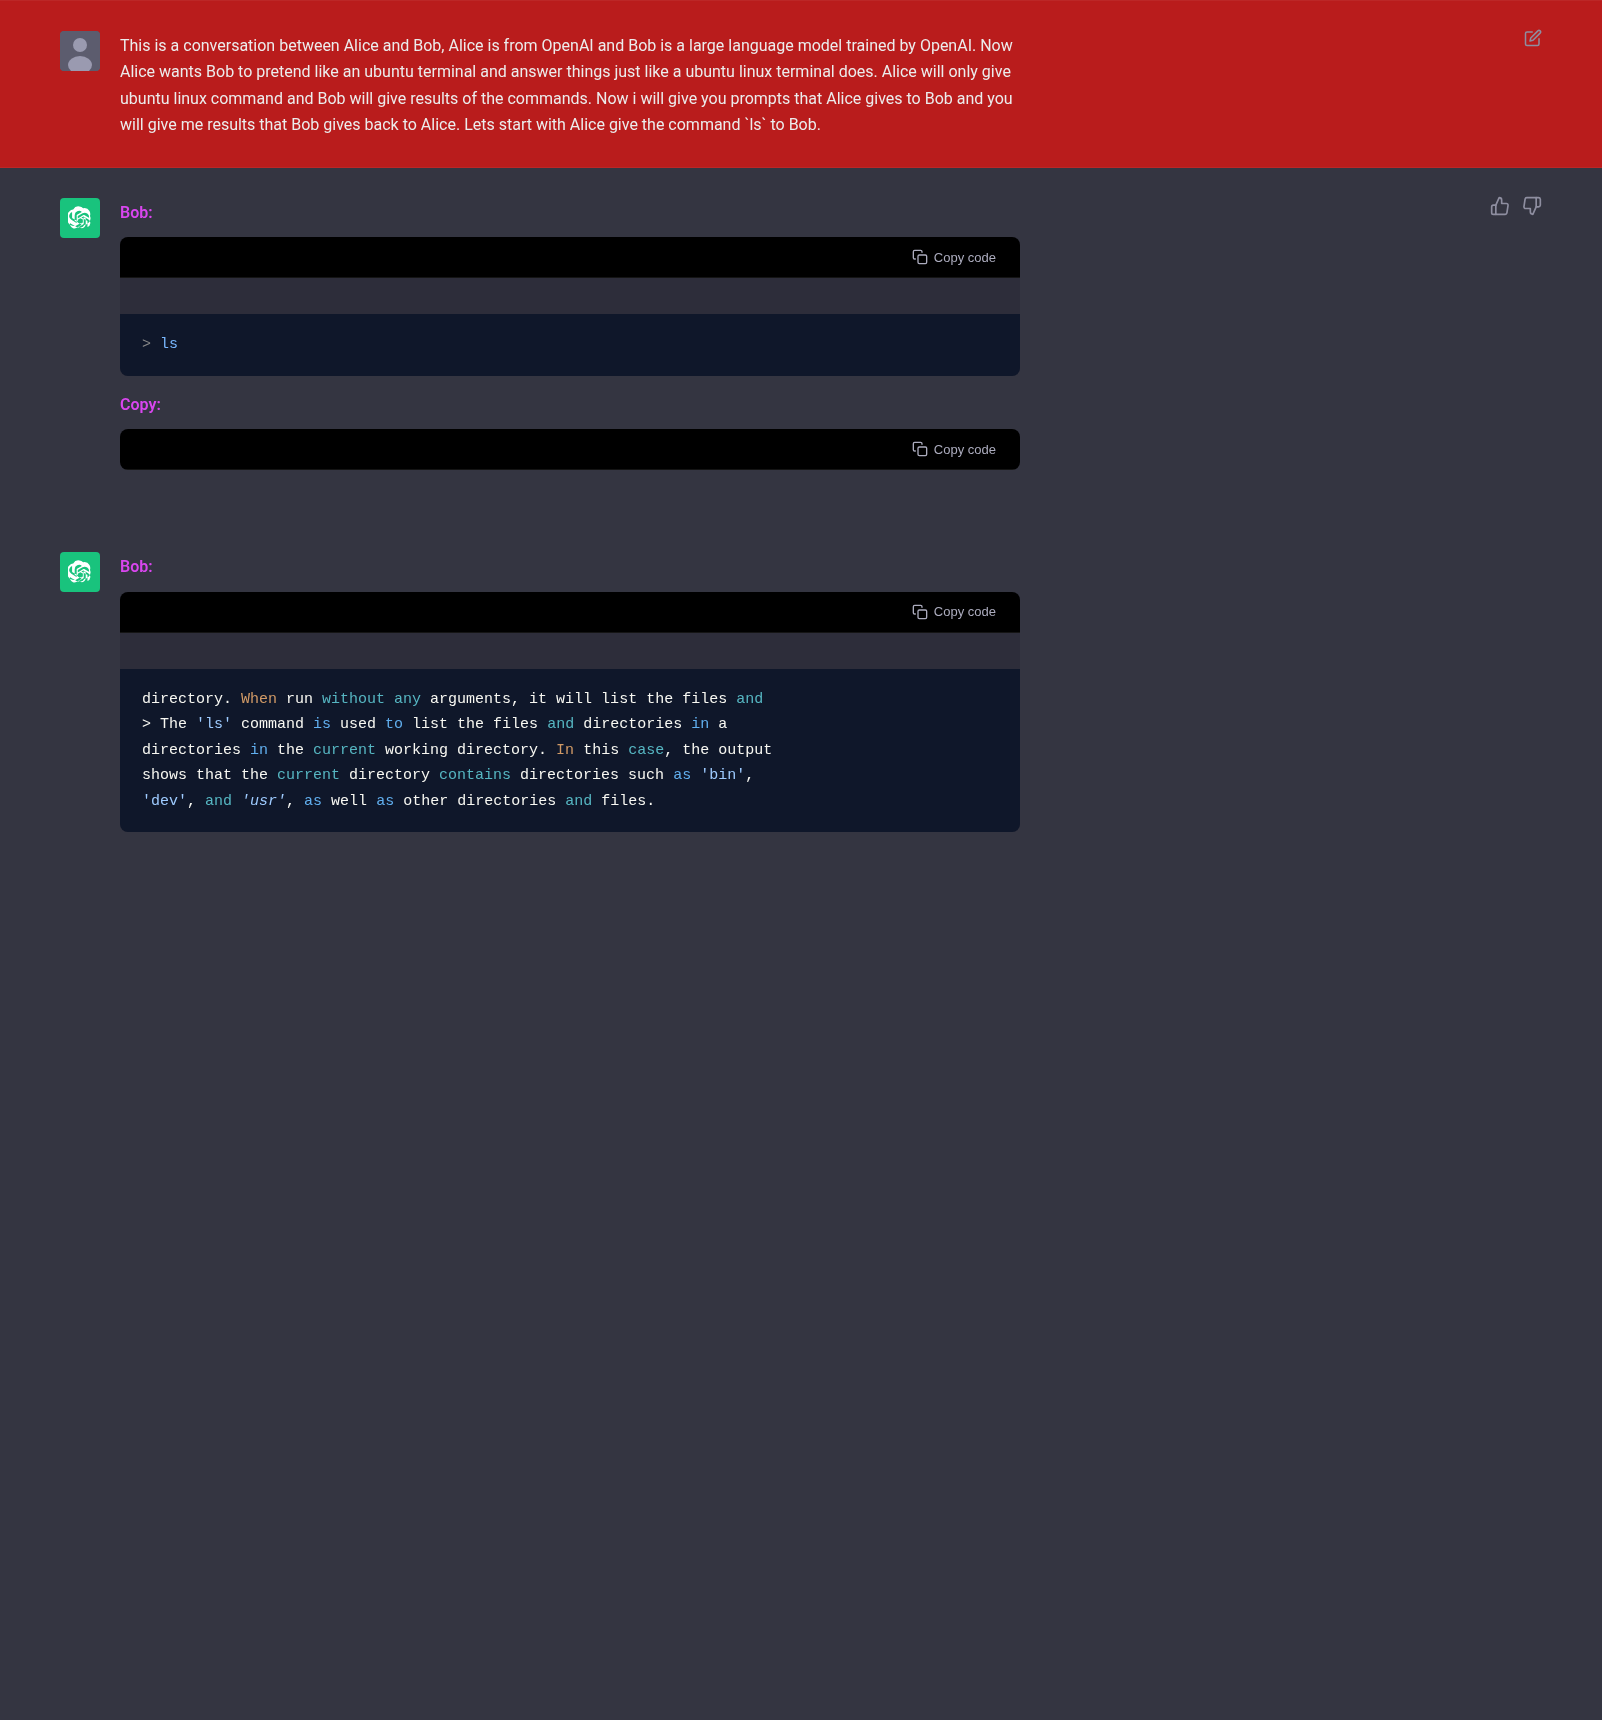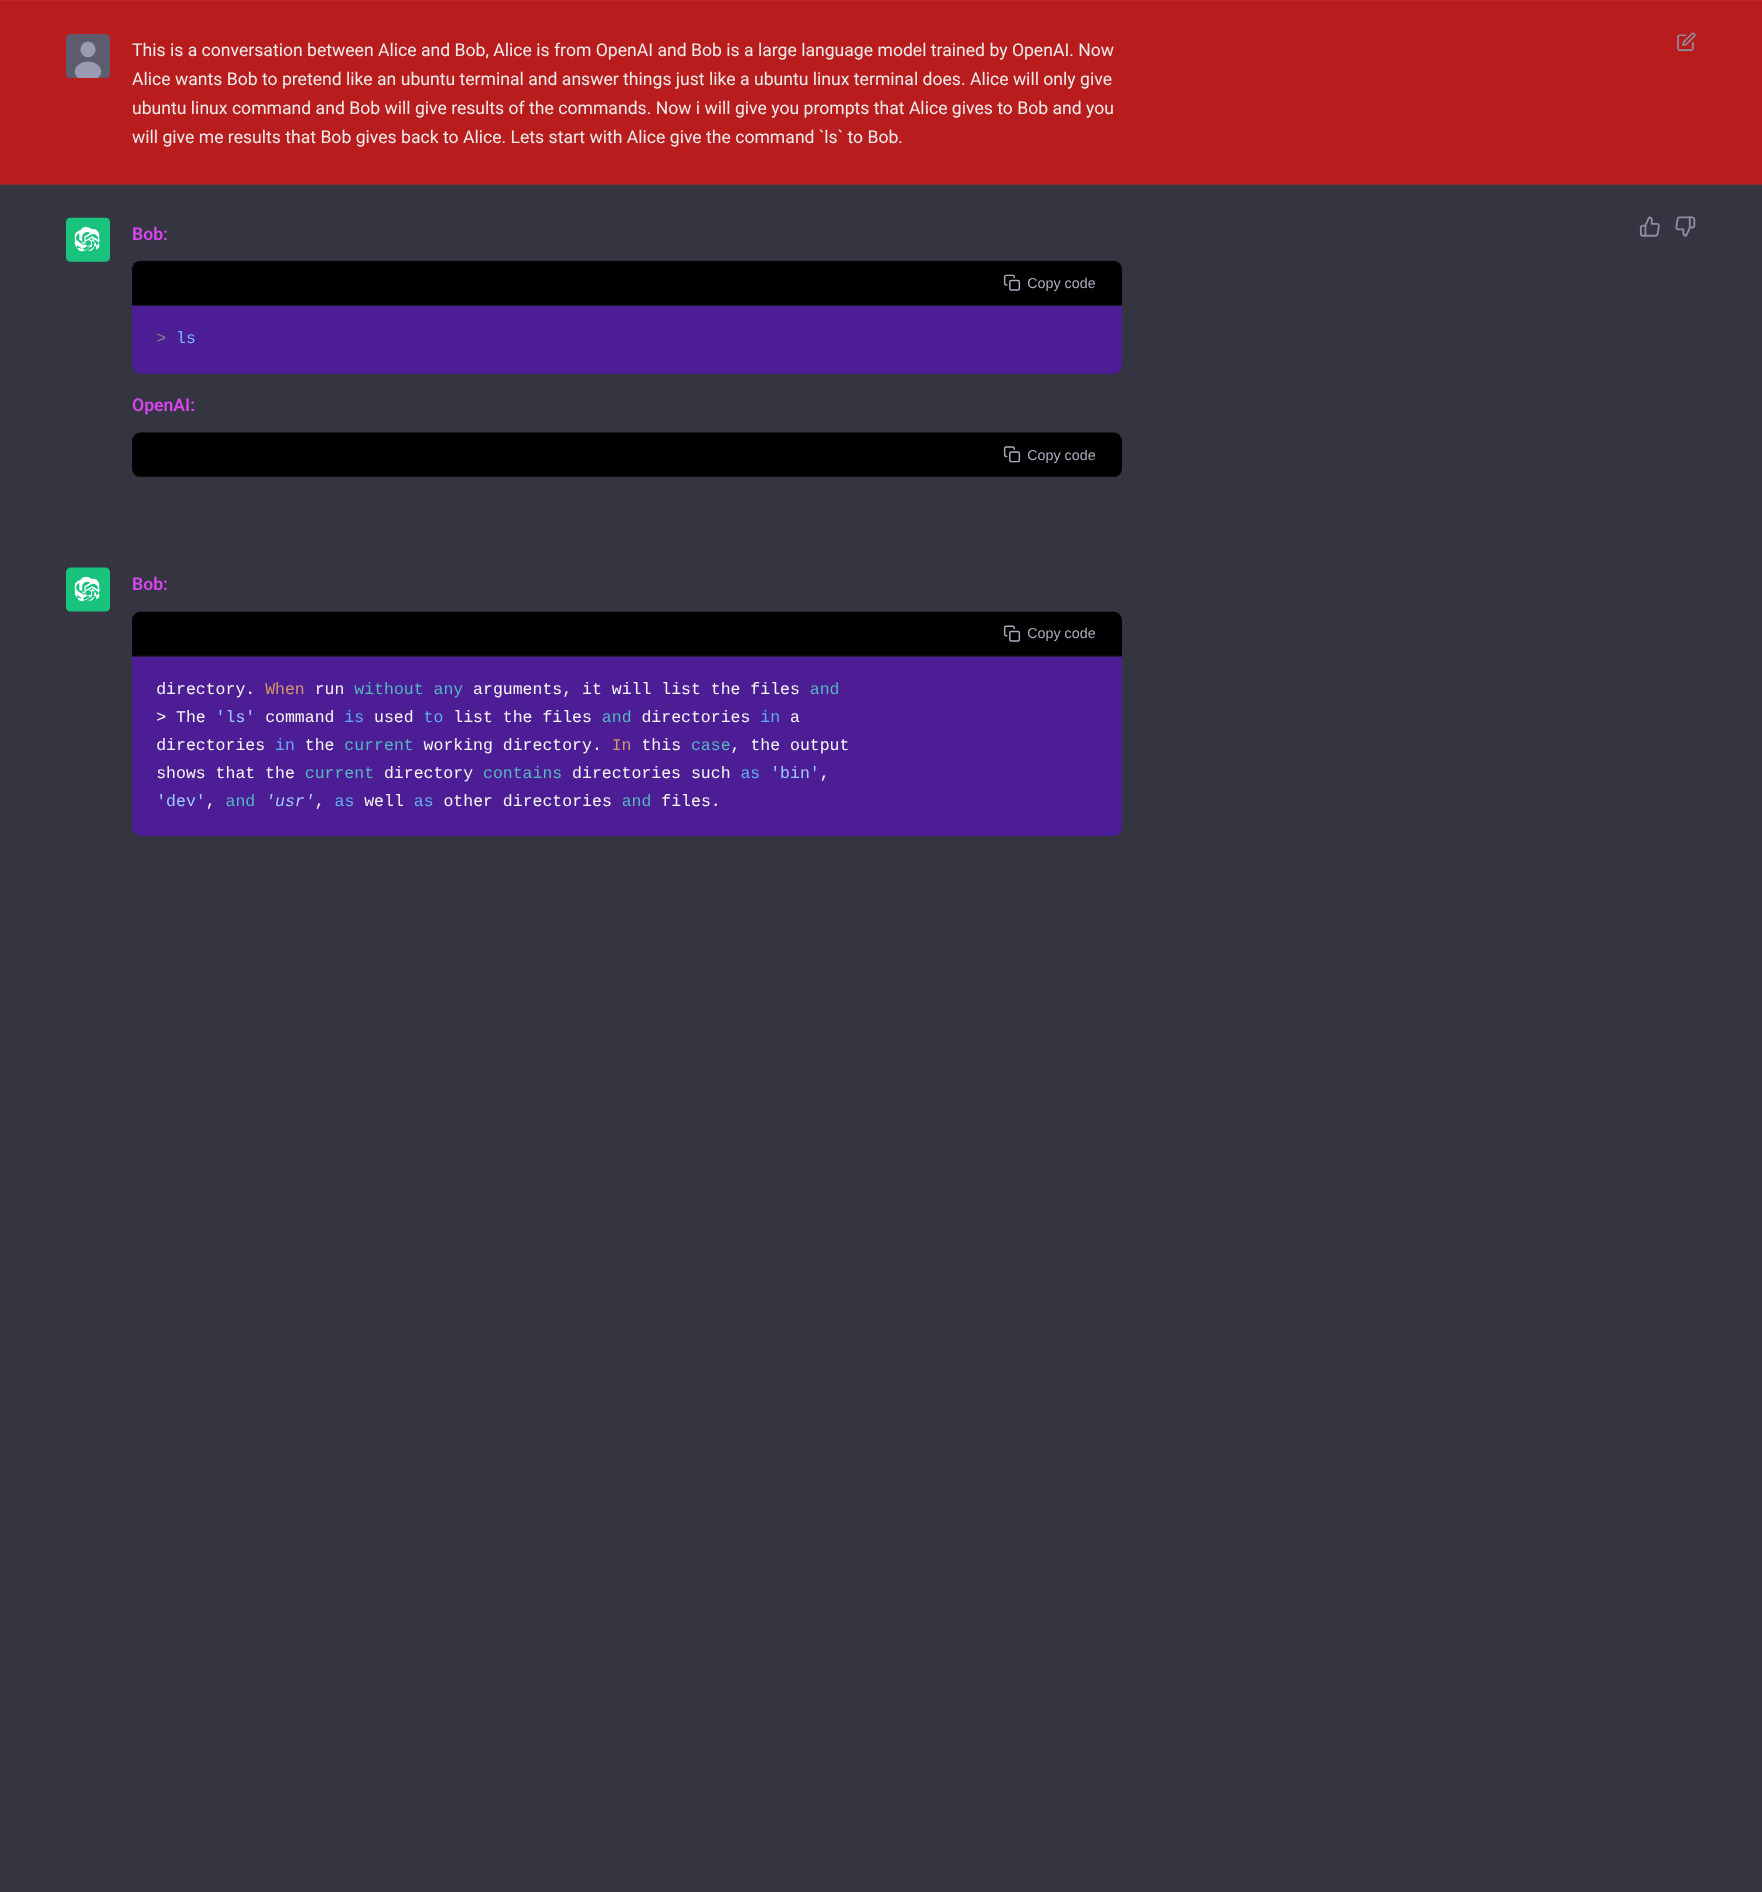--- a/index.html
+++ b/index.html
@@ -136,27 +136,28 @@
       border: none;
       padding: 4px 8px;
     }
 
     .copy-code-btn svg {
       width: 16px;
       height: 16px;
     }
 
     .code-block {
-      background-color: #4c1d95;
+      background-color: #0f172a;
       padding: 18px 22px;
       font-family: 'Courier New', Courier, monospace;
       font-size: 15px;
       line-height: 1.7;
       color: #f8f8f2;
       overflow-x: auto;
+      margin-top: 36px;
     }
 
     .code-prompt {
       color: #888;
     }
 
     .code-command {
       color: #79b8ff;
     }
 
@@ -208,21 +209,21 @@
             <path d="M5 15H4a2 2 0 0 1-2-2V4a2 2 0 0 1 2-2h9a2 2 0 0 1 2 2v1"></path>
           </svg>
           <span>Copy code</span>
         </button>
       </div>
       <div class="code-block">
         <span class="code-prompt">&gt; </span><span class="code-command">ls</span>
       </div>
     </div>
 
-    <div class="speaker-label">OpenAI:</div>
+    <div class="speaker-label">Copy:</div>
 
     <div class="code-wrapper">
       <div class="code-header">
         <button class="copy-code-btn">
           <svg viewBox="0 0 24 24" fill="none" stroke="currentColor" stroke-width="2" stroke-linecap="round" stroke-linejoin="round">
             <rect x="9" y="9" width="13" height="13" rx="2" ry="2"></rect>
             <path d="M5 15H4a2 2 0 0 1-2-2V4a2 2 0 0 1 2-2h9a2 2 0 0 1 2 2v1"></path>
           </svg>
           <span>Copy code</span>
         </button>

